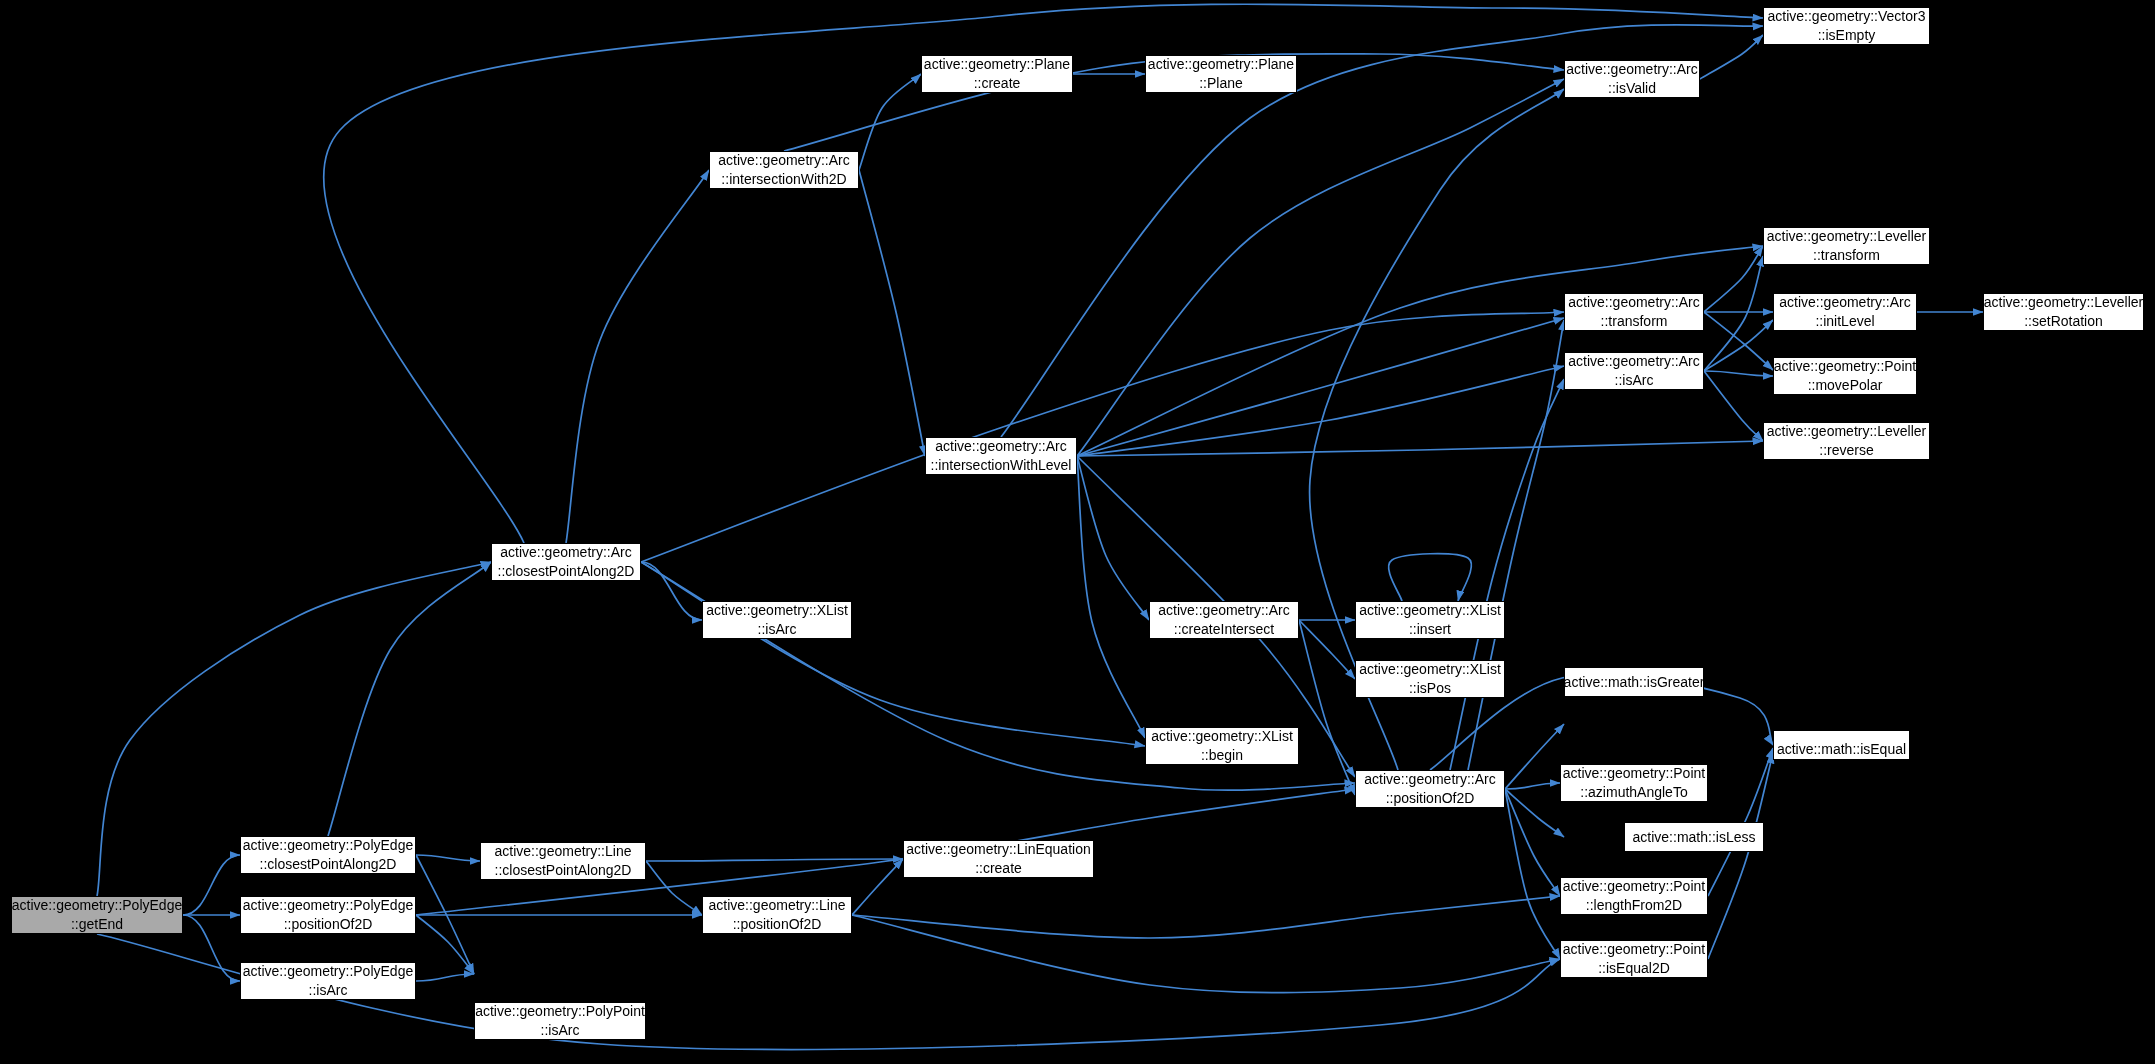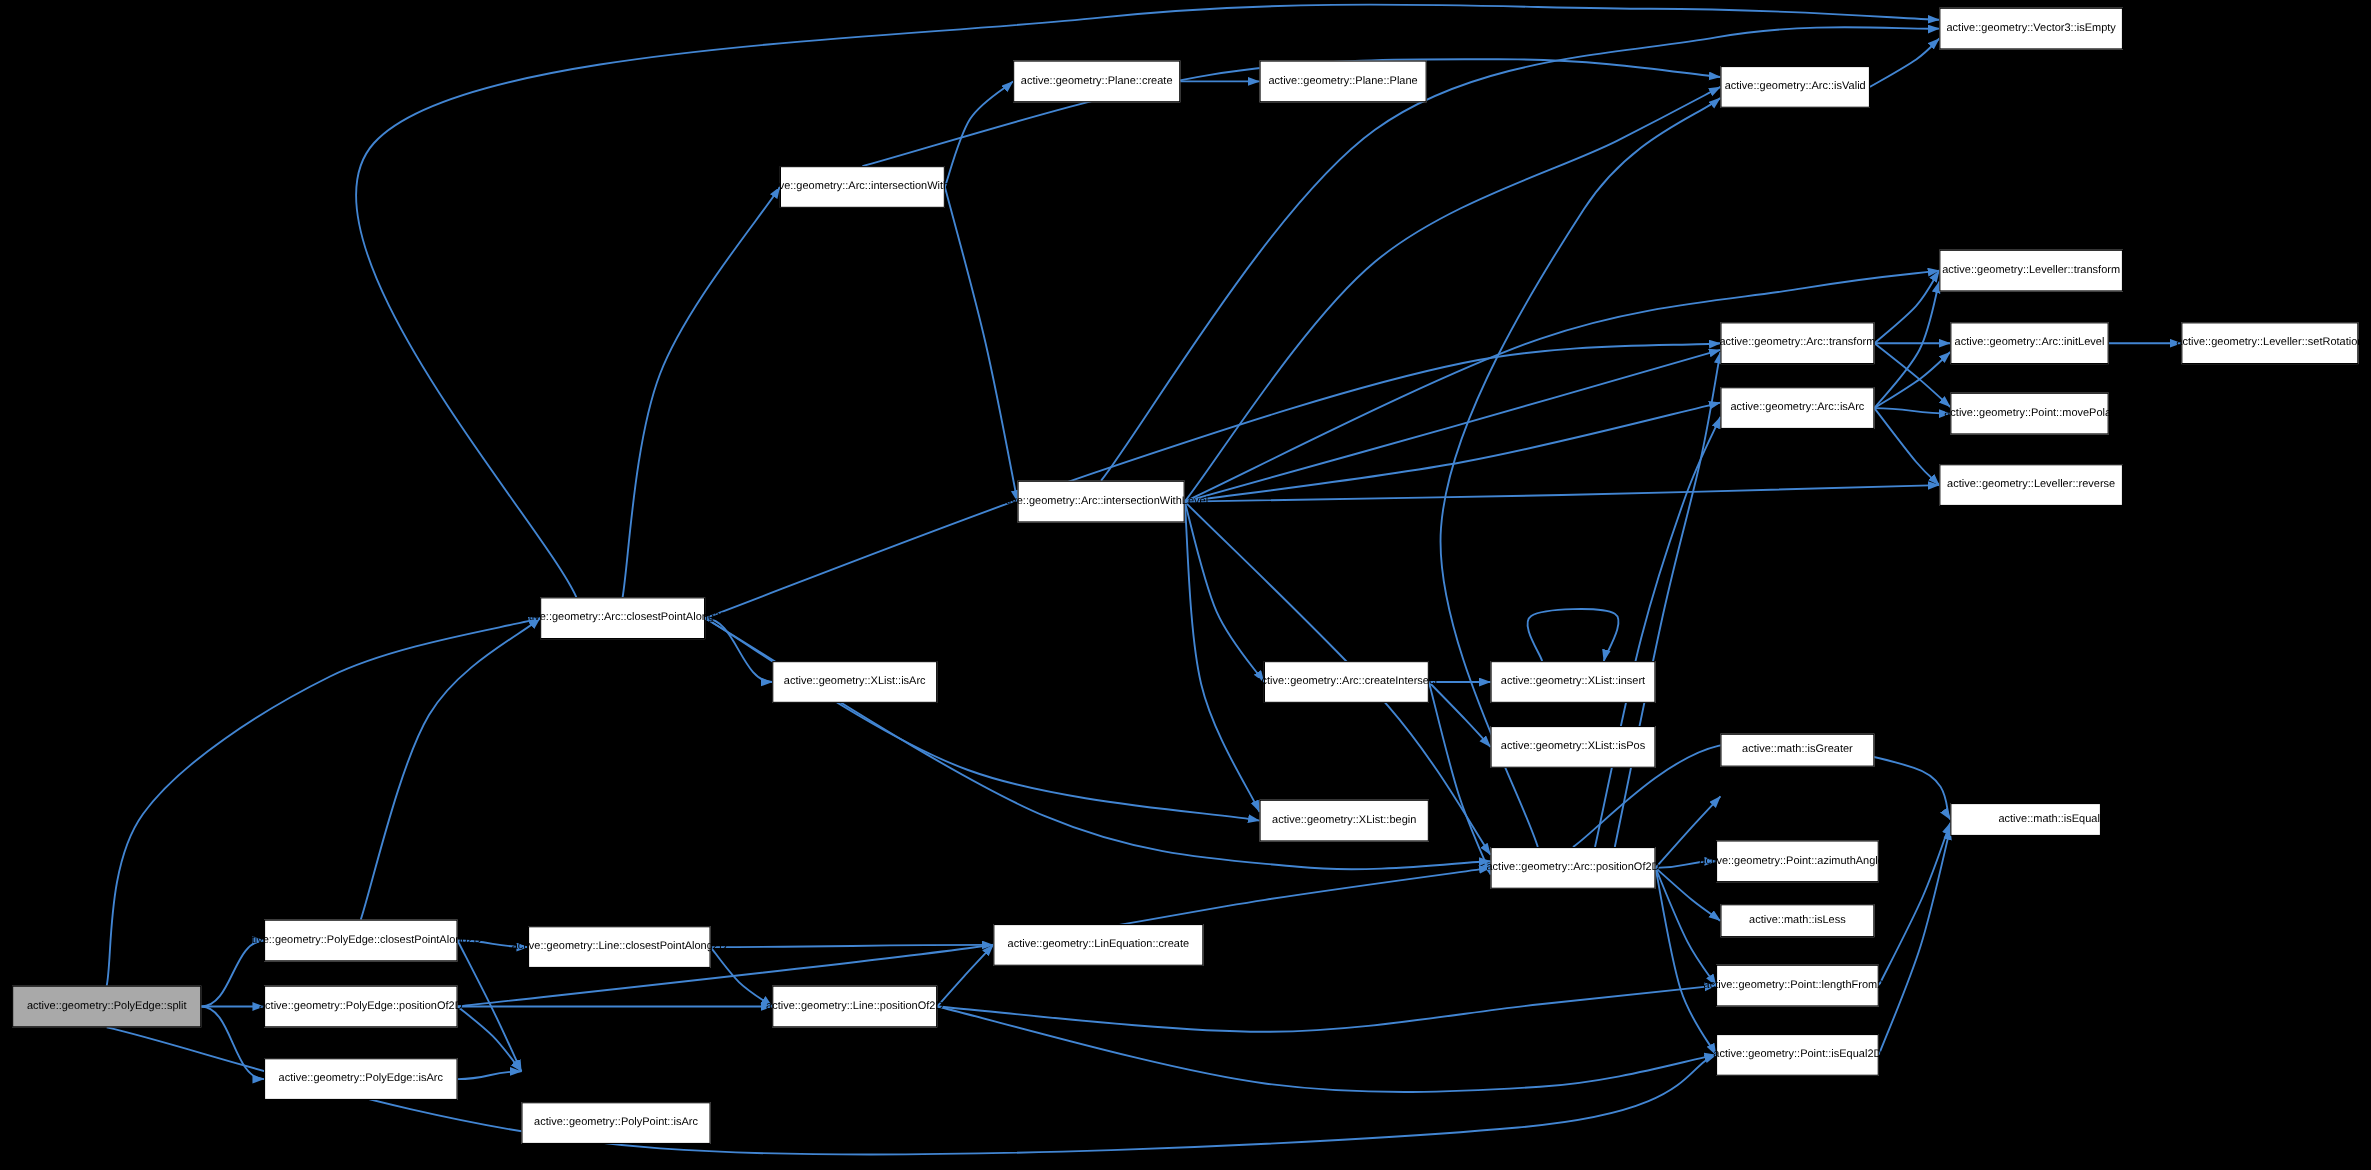--- a/index.html
+++ b/index.html
@@ -6,25 +6,25 @@
   #stage{
     position:relative;
     overflow:hidden;
     font-family:"Liberation Sans","DejaVu Sans",sans-serif;
   }
   #edge-layer{position:absolute;left:0;top:0;pointer-events:none;}
   .node{
     position:absolute;
     box-sizing:border-box;
     display:flex;
-    flex-direction:row;
+    flex-direction:column;
     align-items:center;
     justify-content:center;
     white-space:nowrap;
-    font-size:10px;
+    font-size:14px;
     line-height:1.35;
     text-align:center;
     cursor:pointer;
     background:var(--node-fill,#fff);
     border:1px solid var(--node-border,#000);
     color:var(--node-text,#000);
   }
   .node.root{background:var(--root-fill,#a9a9a9);}
   .node span{display:block;}
 </style>
@@ -182,42 +182,42 @@
       <span>::begin</span>
     </div>
     <div class="node" style="left: 1355px; top: 770px; width: 150px; height: 38px;">
       <span>active::geometry::Arc</span>
       <span>::positionOf2D</span>
     </div>
     <div class="node" style="left: 1560px; top: 764px; width: 148px; height: 38px;">
       <span>active::geometry::Point</span>
       <span>::azimuthAngleTo</span>
     </div>
-    <div class="node" style="left: 1564px; top: 822px; width: 140px; height: 30px; text-align: right;">
+    <div class="node" style="left: 1624px; top: 822px; width: 140px; height: 30px; text-align: right;">
       <span>active::math::isLess</span>
     </div>
     <div class="node" style="left: 240px; top: 836px; width: 176px; height: 38px;">
       <span>active::geometry::PolyEdge</span>
       <span>::closestPointAlong2D</span>
     </div>
     <div class="node" style="left: 480px; top: 842px; width: 166px; height: 38px;">
       <span>active::geometry::Line</span>
       <span>::closestPointAlong2D</span>
     </div>
     <div class="node" style="left: 903px; top: 840px; width: 191px; height: 38px;">
       <span>active::geometry::LinEquation</span>
       <span>::create</span>
     </div>
     <div class="node" style="left: 1560px; top: 877px; width: 148px; height: 38px;">
       <span>active::geometry::Point</span>
       <span>::lengthFrom2D</span>
     </div>
     <div class="node root" style="left: 11px; top: 896px; width: 172px; height: 38px;">
       <span>active::geometry::PolyEdge</span>
-      <span>::split</span>
+      <span>::getEnd</span>
     </div>
     <div class="node" style="left: 240px; top: 896px; width: 176px; height: 38px;">
       <span>active::geometry::PolyEdge</span>
       <span>::positionOf2D</span>
     </div>
     <div class="node" style="left: 702px; top: 896px; width: 150px; height: 38px;">
       <span>active::geometry::Line</span>
       <span>::positionOf2D</span>
     </div>
     <div class="node" style="left: 1560px; top: 940px; width: 148px; height: 38px;">

